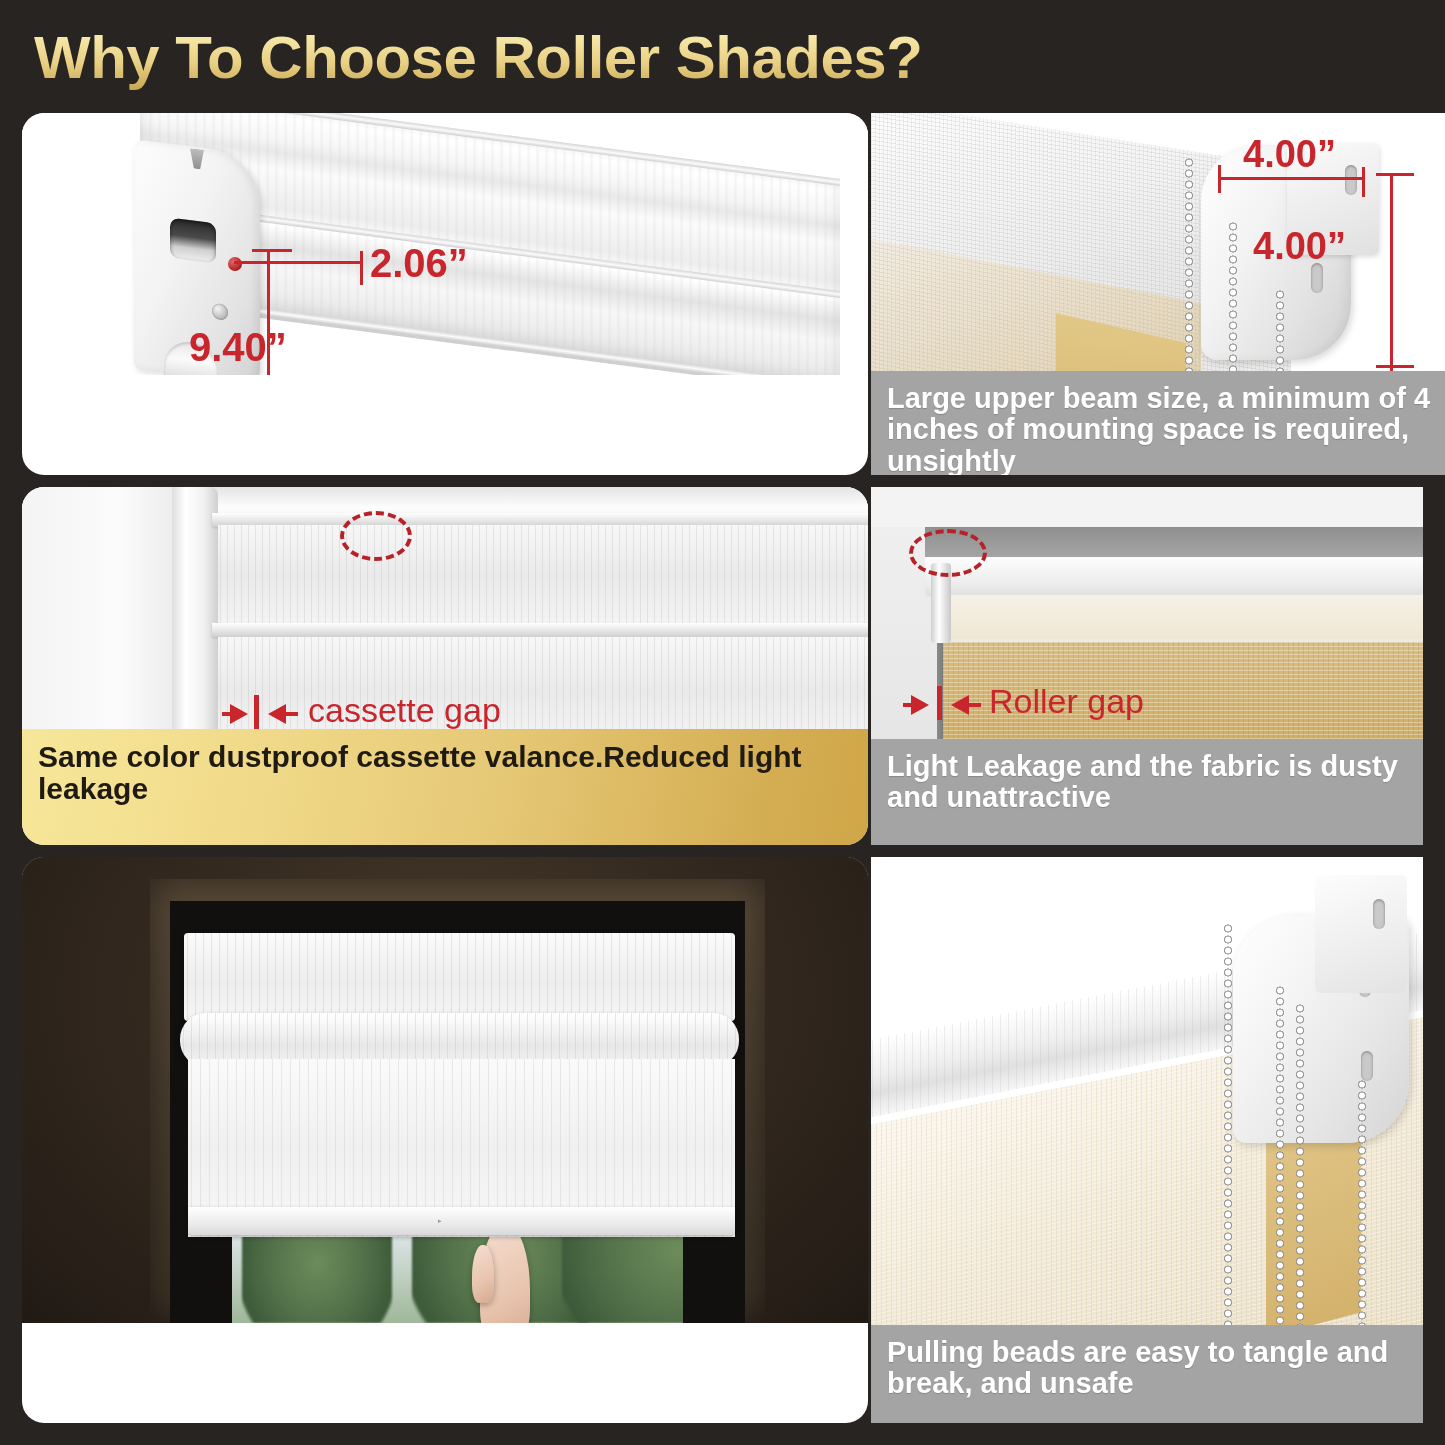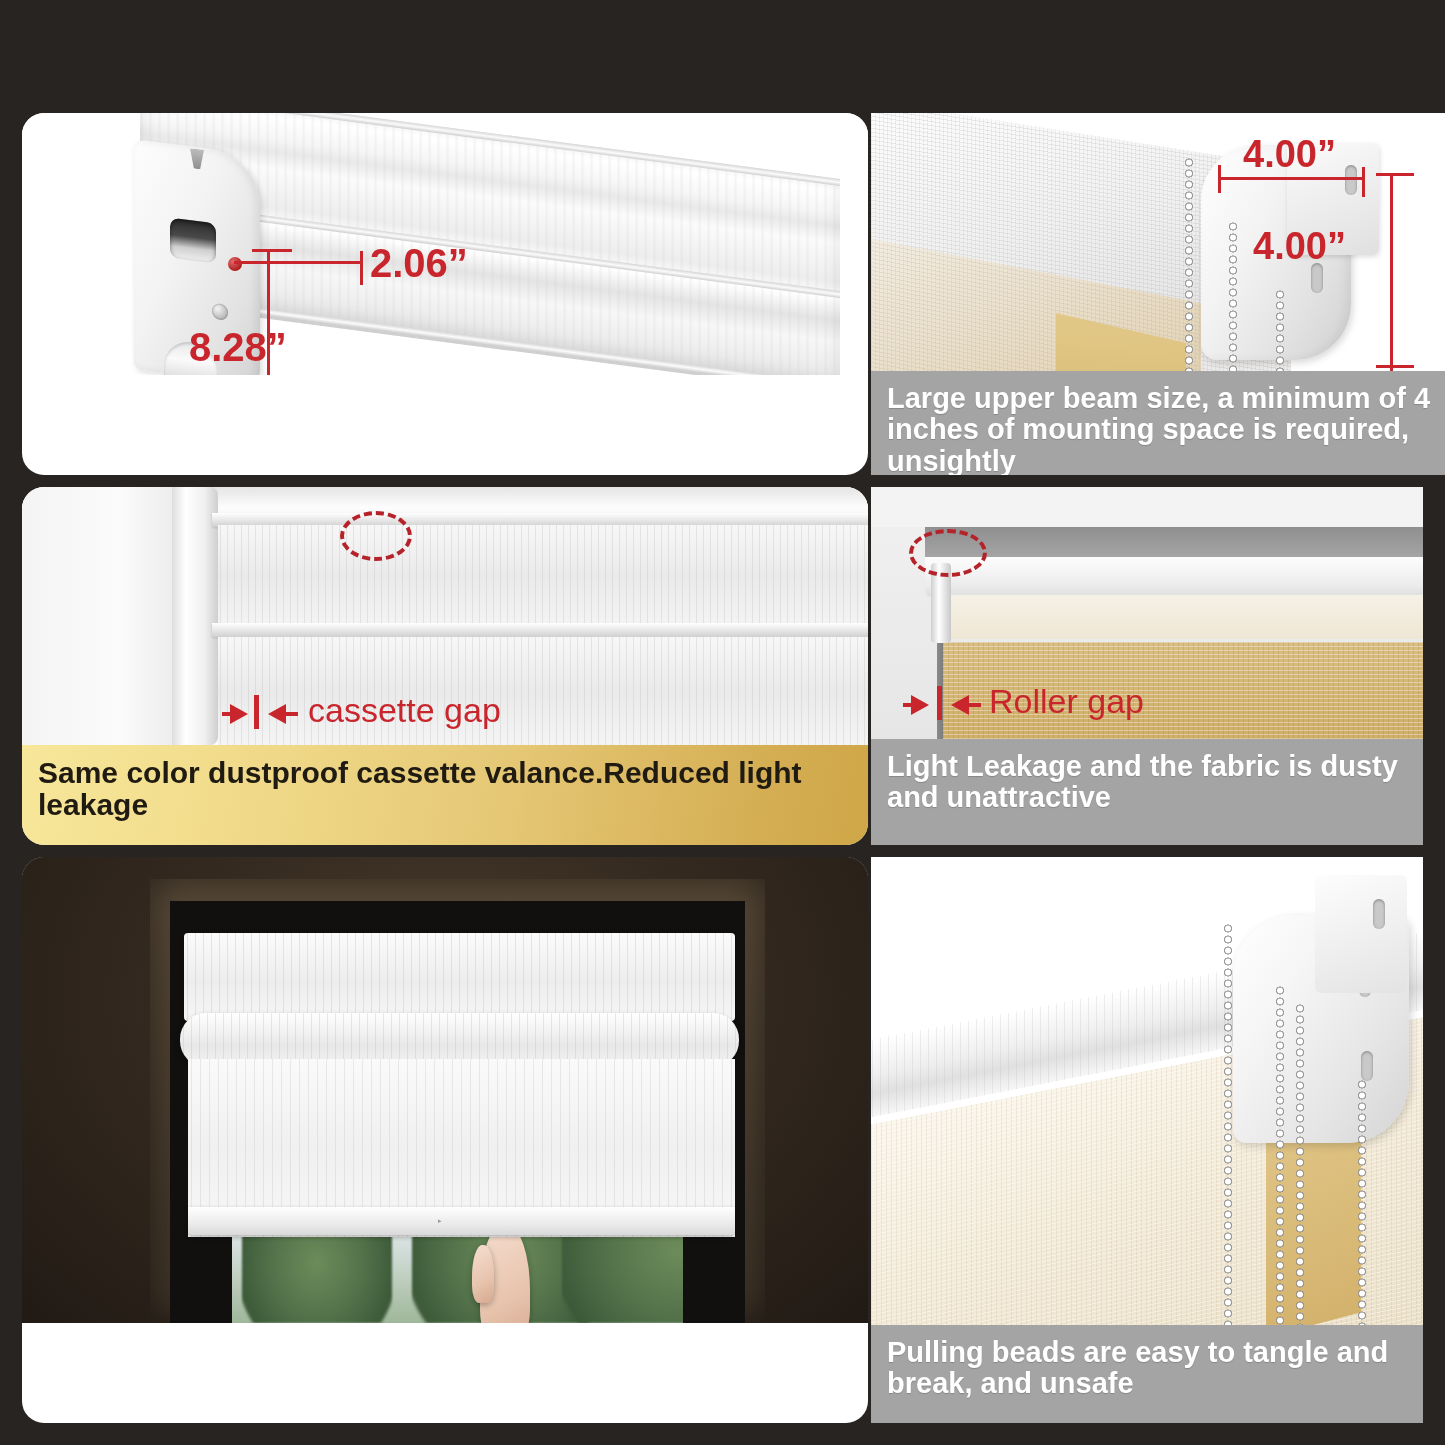--- a/index.html
+++ b/index.html
@@ -374,20 +374,21 @@
   .tiny-logo {
     position:absolute;
     font-size:7px; color:#9a9a9a; letter-spacing:.5px;
   }
 </style>
 </head>
 <body>
 
 <div class="page">
 
+  <div class="title">Why To Choose Roller Shades?</div>
 
   <div class="panel left" style="left:22px; top:113px; width:846px; height:362px;">
     <div class="photo p1photo" style="height:262px;">
 
       <div class="valance-body">
         <div class="valance-streaks"></div>
         <div class="valance-ridge" style="top:0;"></div>
         <div class="valance-ridge" style="top:112px;"></div>
         <div class="valance-ridge" style="top:205px;"></div>
       </div>
@@ -396,21 +397,21 @@
         <div class="endcap-tab"></div>
         <div class="endcap-slot"></div>
         <div class="endcap-screw"></div>
         <div class="endcap-knob"></div>
       </div>
       <div class="red-dot" style="left:206px; top:144px;"></div>
 
       <div class="dim-line dim-v" style="left:245px; top:136px; height:200px;"></div>
       <div class="dim-line dim-h" style="left:230px; top:136px; width:40px;"></div>
 
-      <div class="dim-label" style="left:167px; top:212px; font-size:40px;">8.28”</div>
+      <div class="dim-label" style="left:167px; top:212px; font-size:40px;">9.40”</div>
 
       <div class="dim-line dim-h" style="left:212px; top:148px; width:128px;"></div>
       <div class="dim-line dim-v" style="left:338px; top:138px; height:34px;"></div>
       <div class="dim-label" style="left:348px; top:128px; font-size:40px;">2.06”</div>
     </div>
 
   </div>
 
   <div class="panel right" style="left:871px; top:113px; width:636px; height:362px;">
     <div class="photo p2photo" style="height:258px;">
@@ -466,21 +467,21 @@
 
       <div class="arrow-stem" style="left:204px; top:706px;"></div>
       <div class="arrow-r" style="left:208px; top:217px;"></div>
       <div class="arrow-stem" style="left:200px; top:225px; width:12px;"></div>
       <div class="gap-bar" style="left:232px; top:208px; height:34px;"></div>
       <div class="arrow-l" style="left:246px; top:217px;"></div>
       <div class="arrow-stem" style="left:264px; top:225px; width:12px;"></div>
       <div class="gap-note" style="left:286px; top:204px; font-size:34px;">cassette gap</div>
     </div>
 
-    <div class="cap cap-gold" style="height:100px;">
+    <div class="cap cap-gold" style="height:116px;">
       <span>Same color dustproof cassette valance.Reduced light leakage</span>
     </div>
   </div>
 
   <div class="panel right" style="left:871px; top:487px; width:552px; height:358px;">
     <div class="photo p4photo" style="height:252px;">
       <div class="p4-wall"></div>
       <div class="p4-topstrip"></div>
       <div class="p4-darkrail"></div>
       <div class="p4-whiterail"></div>

